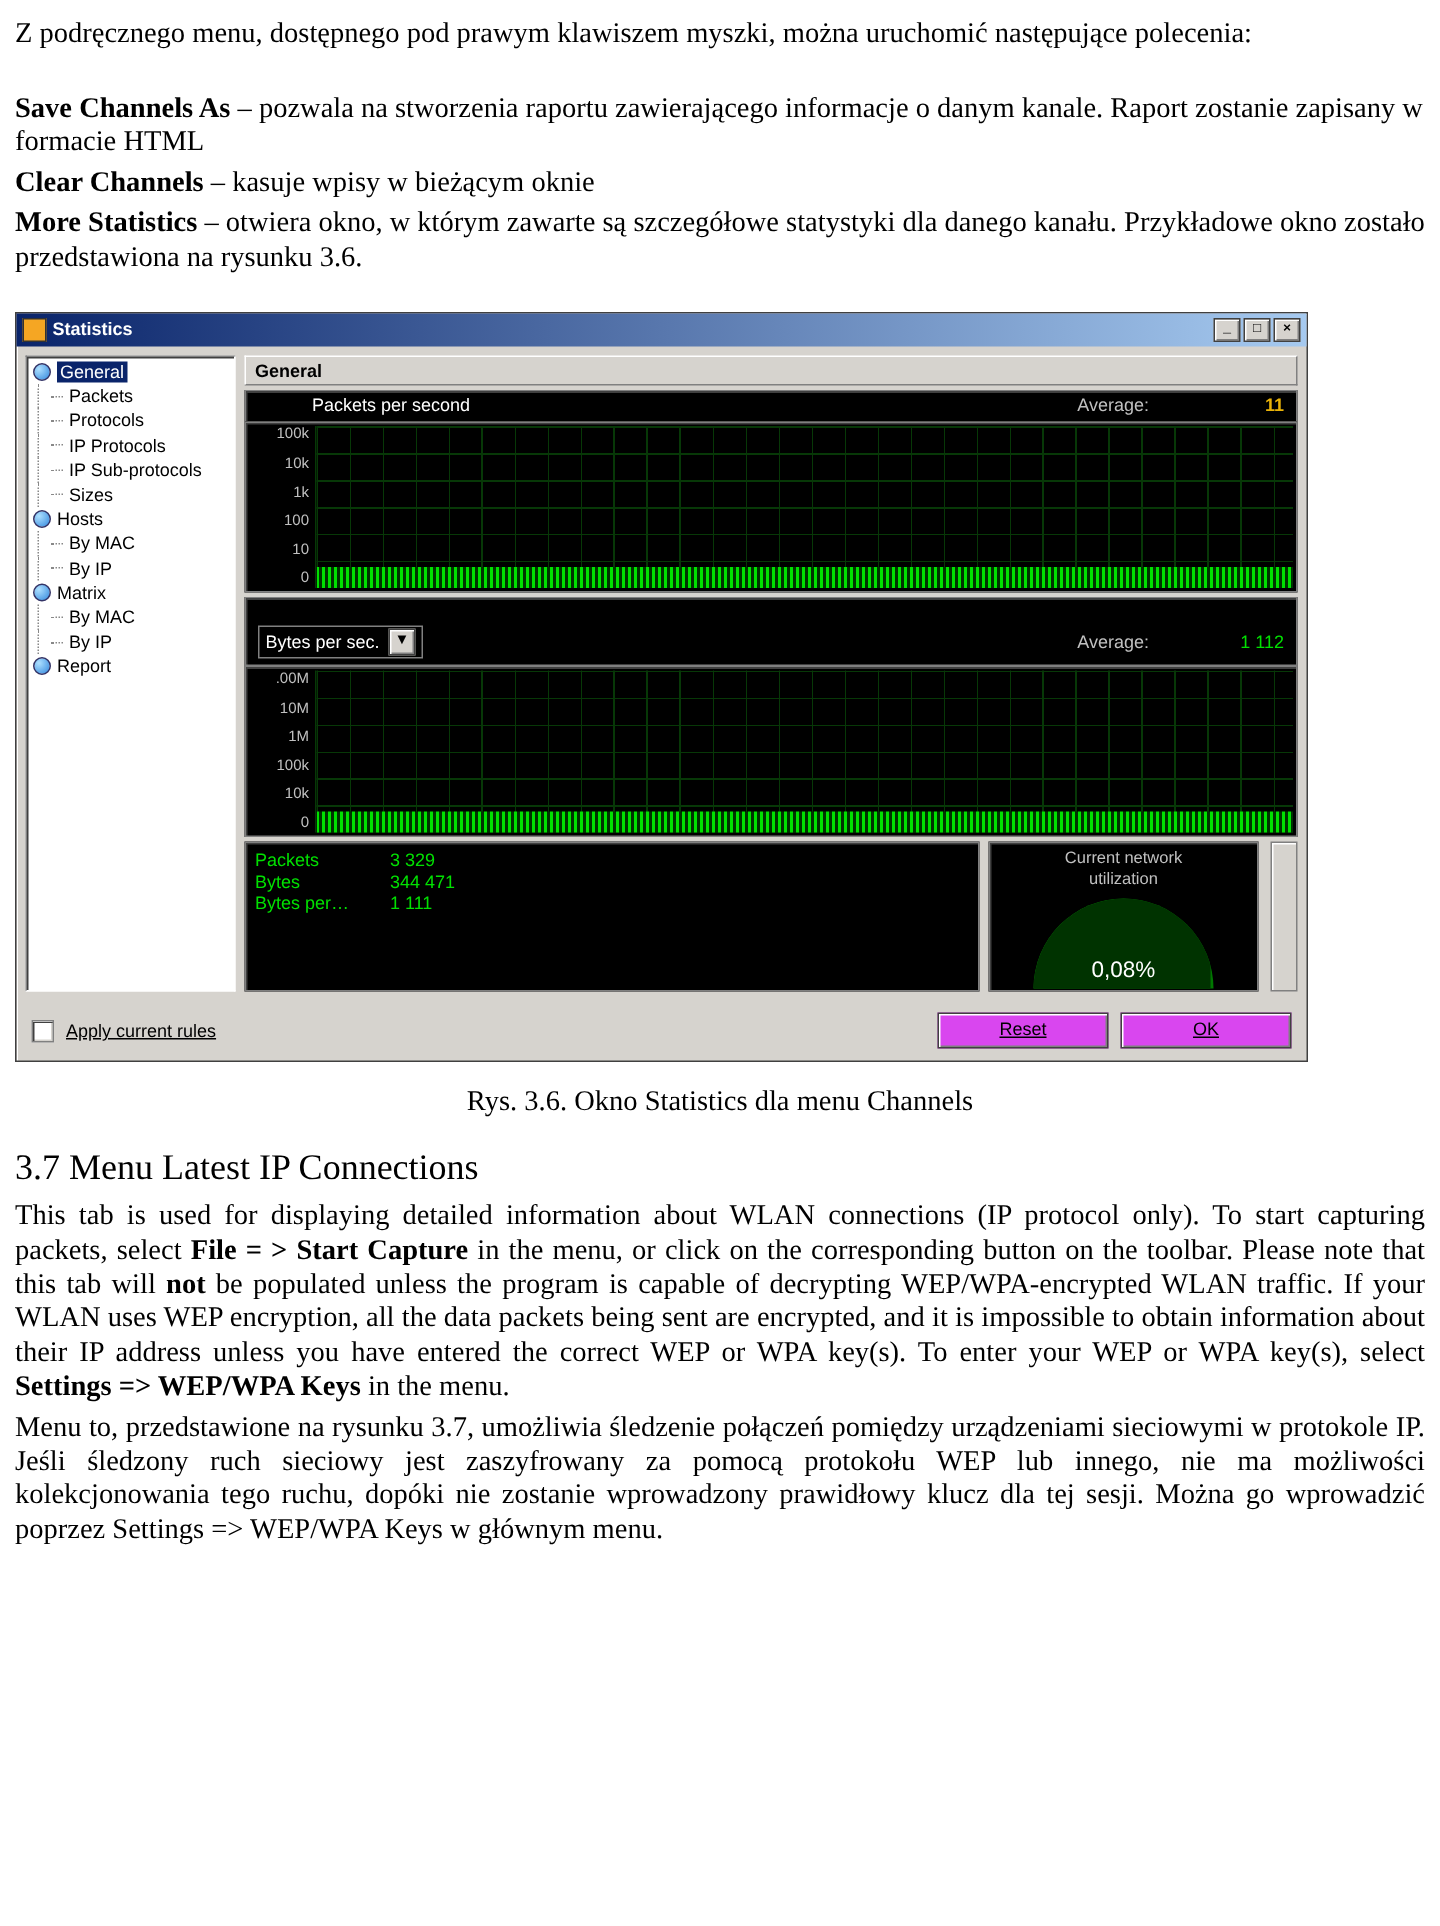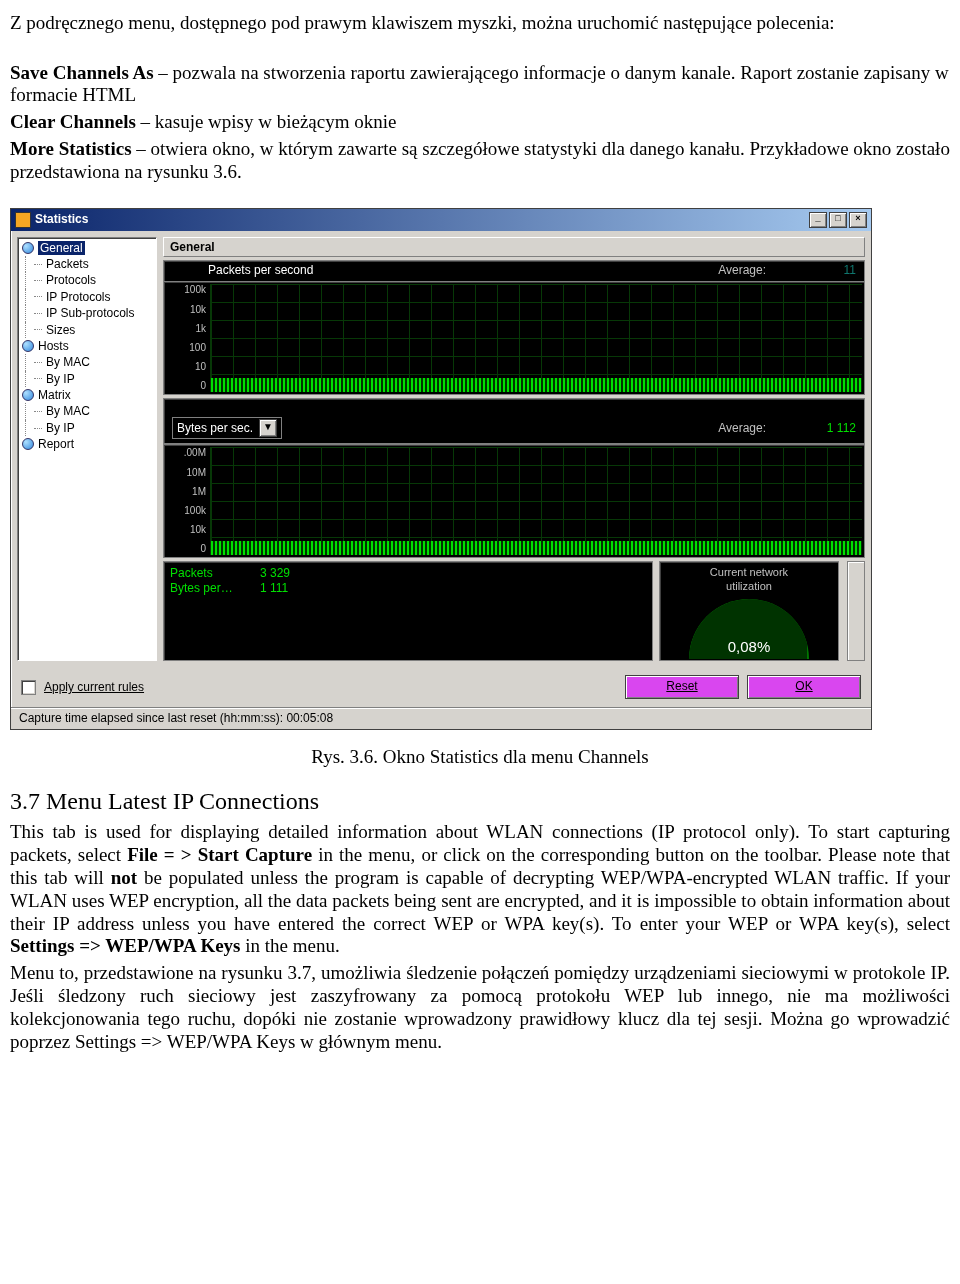--- a/index.html
+++ b/index.html
@@ -129,21 +129,21 @@
     background: repeating-linear-gradient(to right, #00e000 0 2px, #003300 2px 4px);
   }
   .graph-header {
     display: flex; color:#fff; padding: 2px 8px 4px 44px;
     background:#000; font-size:12px;
     border: 1px solid #808080; border-bottom:none;
     box-shadow: inset 1px 1px 0 #404040;
   }
   .graph-header .lbl { flex:1; }
   .graph-header .avg { color:#c0c0c0; margin-right: 40px;}
-  .graph-header .val { color:#0f766e; min-width:50px; text-align:right; }
+  .graph-header .val { color:#eab308; min-width:50px; text-align:right;font-weight:bold; }
   .dropdown-row {
     display:flex; align-items:center;
     background:#000; color:#fff;
     border: 1px solid #808080;
     box-shadow: inset 1px 1px 0 #404040;
     padding: 18px 8px 4px 8px;
   }
   .dropdown {
     background:#000; color:#fff;
     border: 1px solid #808080;
@@ -368,20 +368,24 @@
         </div>
       </div>
 
       <div class="bottom-row">
         <div class="stats-box">
           <div class="row">
               <span class="k">Packets</span>
               <span class="v">3 329</span>
             </div>
           <div class="row">
+              <span class="k">Bytes</span>
+              <span class="v">344 471</span>
+            </div>
+          <div class="row">
               <span class="k">Bytes per…</span>
               <span class="v">1 111</span>
             </div>
         </div>
         <div class="gauge-box">
           <div>Current network</div>
           <div>utilization</div>
           <div class="gauge">
               <div class="dark"></div>
             </div>
@@ -392,21 +396,20 @@
     </div>
   </div>
 
   <div class="dlg-bottom">
     <span class="checkbox"></span>
     <span>Apply current rules</span>
     <span style="flex:1"></span>
     <span class="btn">Reset</span>
     <span class="btn">OK</span>
   </div>
-  <div class="statusbar">Capture time elapsed since last reset (hh:mm:ss): 00:05:08</div>
 </div>
 
 
 <p class="caption">Rys. 3.6. Okno Statistics dla menu Channels</p>
 
 
 <h2>3.7 Menu Latest IP Connections</h2>
 <p class="justify">
   <span>This tab is used for displaying detailed information about WLAN connections (IP protocol only). To start capturing packets, select </span><span class="bold">File = &gt; Start Capture</span><span> in the menu, or click on the corresponding button on the toolbar. Please note that this tab will </span><span class="bold">not</span><span> be populated unless the program is capable of decrypting WEP/WPA-encrypted WLAN traffic. If your WLAN uses WEP encryption, all the data packets being sent are encrypted, and it is impossible to obtain information about their IP address unless you have entered the correct WEP or WPA key(s). To enter your WEP or WPA key(s), select </span><span class="bold">Settings =&gt; WEP/WPA Keys</span><span> in the menu.</span>
 </p>

